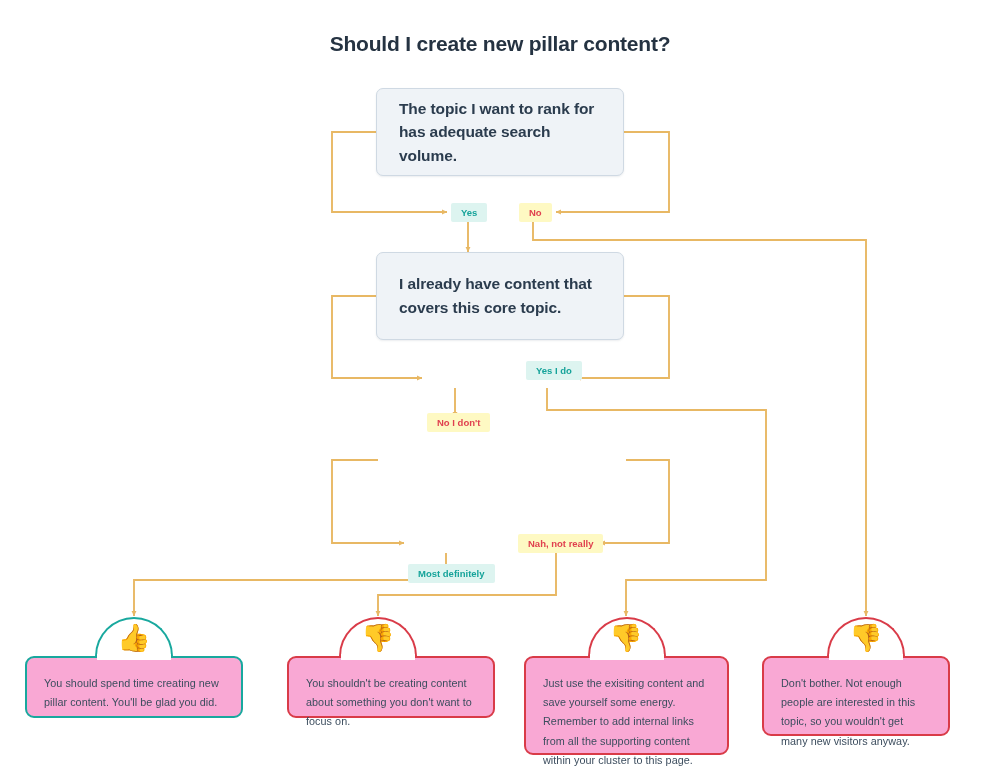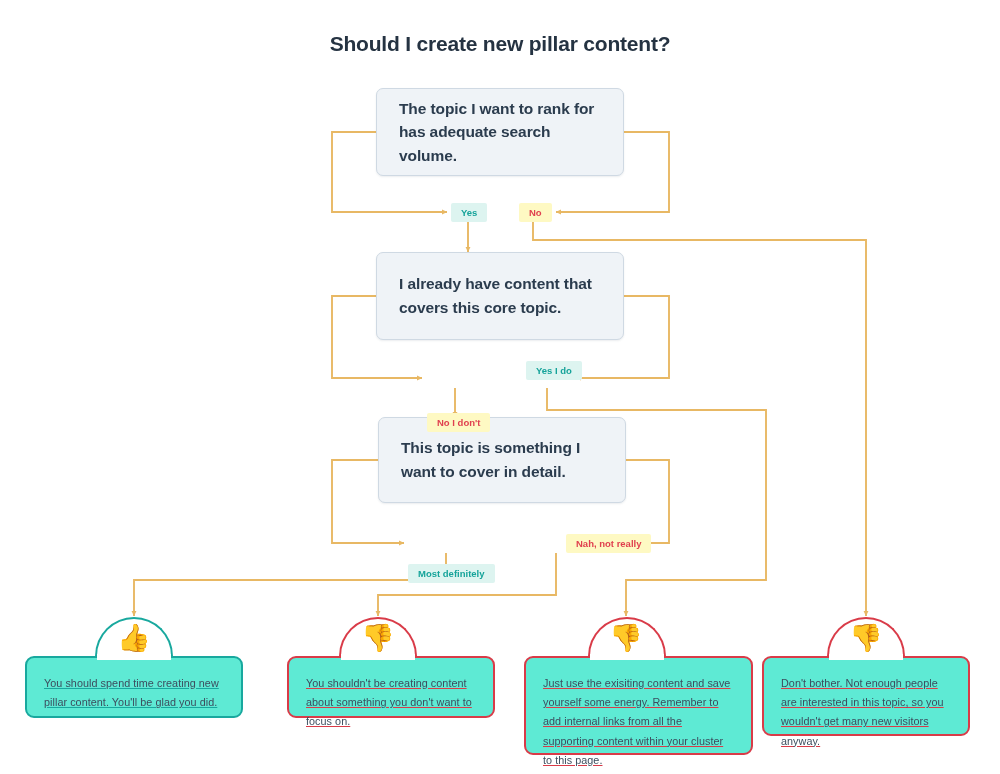--- a/index.html
+++ b/index.html
@@ -112,24 +112,23 @@
     z-index: 3;
     user-select: none;
   }
   .outcome .body {
     position: absolute;
     left: 0;
     top: 39px;
     box-sizing: border-box;
     border: 2px solid currentColor;
     border-radius: 9px;
-    background: #5eead4;
+    background: #f9a8d4;
     padding: 16px 17px;
     z-index: 2;
-    text-decoration: underline;
   }
   
   .outcome .notch {
     position: absolute;
     left: 50%;
     transform: translateX(-50%);
     top: 37px;
     width: 74px;
     height: 6px;
     background: #ffffff;
@@ -188,35 +187,32 @@
   <div class="chart-title">Should I create new pillar content?</div>
 
   <div class="qbox" style="left:376px; top:88px; width:248px; height:88px;">
     <div class="qtext">The topic I want to rank for has adequate search volume.</div>
   </div>
 
   <div class="qbox" style="left:376px; top:252px; width:248px; height:88px;">
     <div class="qtext">I already have content that covers this core topic.</div>
   </div>
 
-  <div class="qbox" style="left:378px; top:417px; width:248px; height:86px;">
-    <div class="qtext">This topic is something I want to cover in detail.</div>
-  </div>
 
   <div class="pill yes" style="left:451px; top:203px;">Yes</div>
 
   <div class="pill no" style="left:519px; top:203px;">No</div>
 
   <div class="pill no" style="left:427px; top:369px;margin-top:44px;">No I don't</div>
 
   <div class="pill yes" style="left:526px; top:361px;">Yes I do</div>
 
   <div class="pill yes" style="left:408px; top:564px;">Most definitely</div>
 
-  <div class="pill no" style="left:518px; top:534px;margin-left:48px;">Nah, not really</div>
+  <div class="pill no" style="left:518px; top:534px;">Nah, not really</div>
 
   <div class="outcome good" style="left:25px; top:617px; width:218px;">
     <div class="arch"></div>
     <div class="notch"></div>
     <div class="body" style="width:218px; height:62px;">
       <div class="otext">You should spend time creating new pillar content. You'll be glad you did.</div>
     </div>
     <div class="emoji">👍</div>
   </div>
 
@@ -225,28 +221,28 @@
     <div class="notch"></div>
     <div class="body" style="width:208px; height:62px;margin-left:13px;">
       <div class="otext">You shouldn't be creating content about something you don't want to focus on.</div>
     </div>
     <div class="emoji">👎</div>
   </div>
 
   <div class="outcome bad" style="left:524px; top:617px; width:205px;">
     <div class="arch"></div>
     <div class="notch"></div>
-    <div class="body" style="width:229px; height:99px;">
+    <div class="body" style="width:205px; height:99px;">
       <div class="otext">Just use the exisiting content and save yourself some energy. Remember to add internal links from all the supporting content  within your cluster to this page.</div>
     </div>
     <div class="emoji">👎</div>
   </div>
 
   <div class="outcome bad" style="left:762px; top:617px; width:208px;">
     <div class="arch"></div>
     <div class="notch"></div>
-    <div class="body" style="width:208px; height:80px;">
+    <div class="body" style="width:188px; height:80px;">
       <div class="otext">Don't bother. Not enough people are interested in this topic, so you wouldn't get many new visitors anyway.</div>
     </div>
     <div class="emoji">👎</div>
   </div>
 
 </div>
 
 </body></html>

